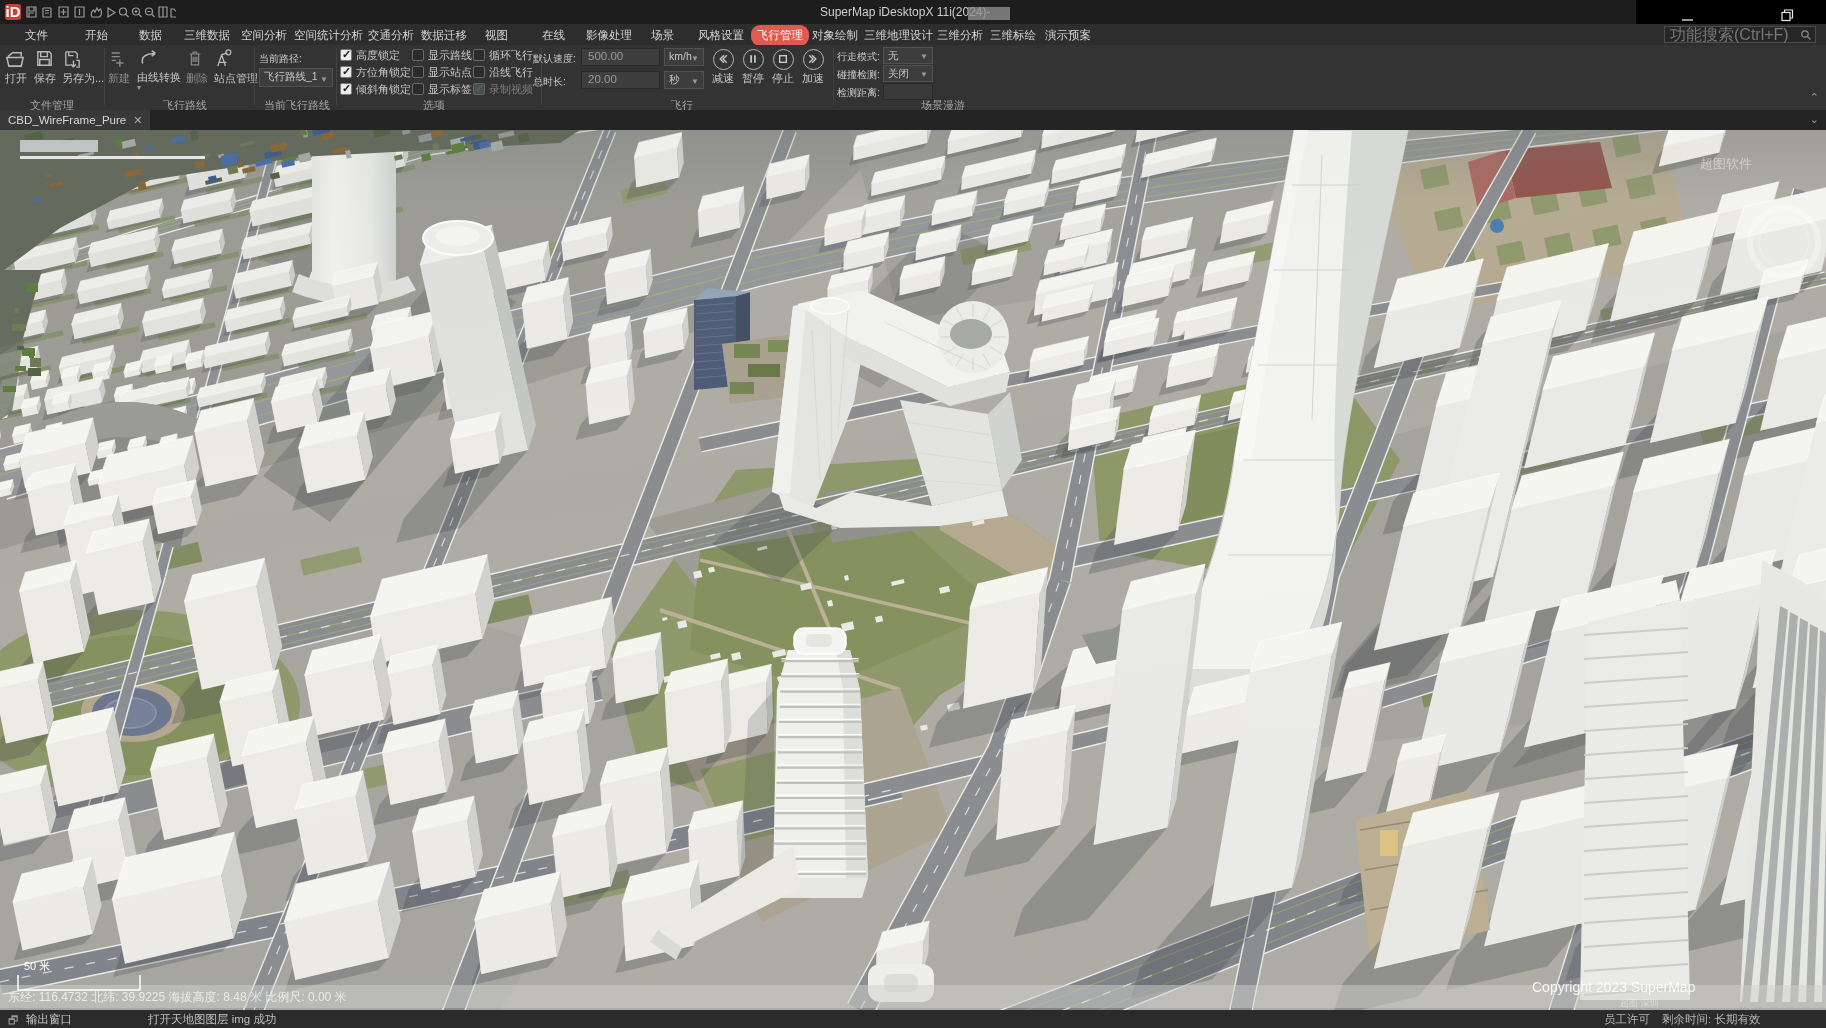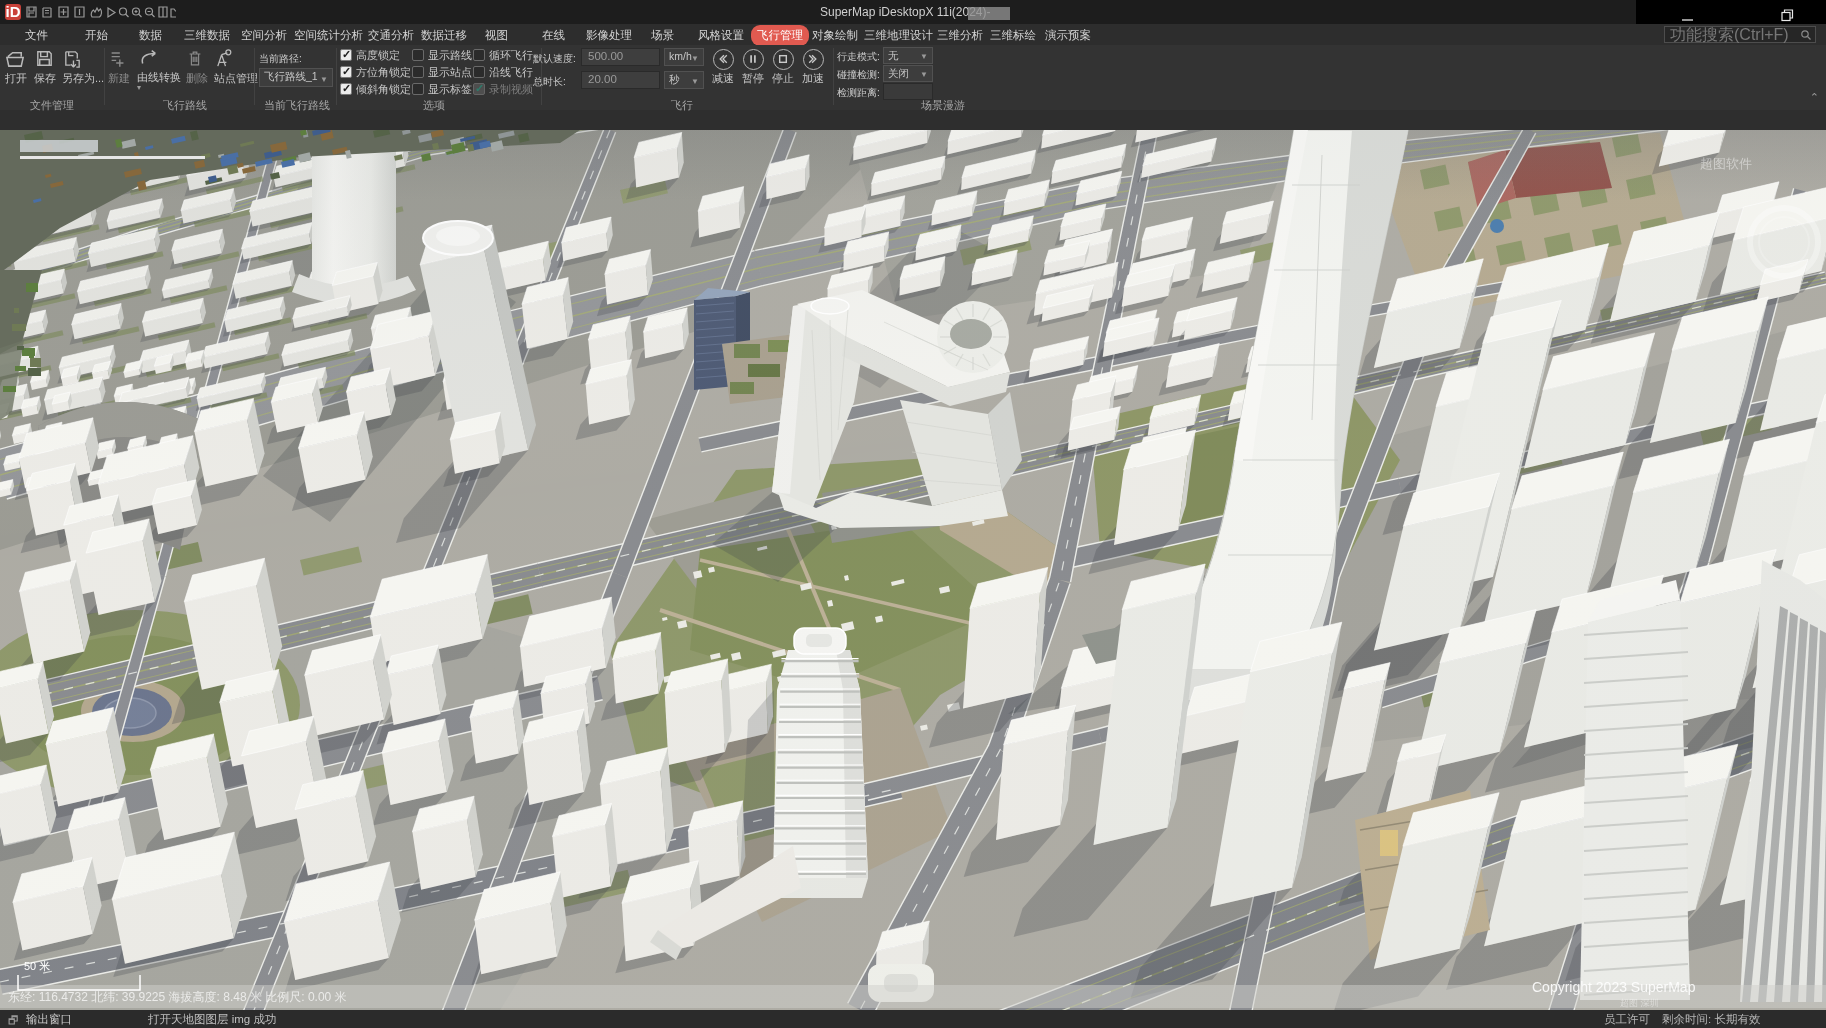--- a/index.html
+++ b/index.html
@@ -185,20 +185,24 @@
  <div class="rlabel" style="left:660px;width:44px">飞行</div>
  <div class="rsep" style="left:833px"></div>
  <div class="rtext" style="left:837px;top:5px">行走模式:</div>
  <div class="dropd" style="left:883px;top:2px;width:50px;height:17px">无<span class="car">▼</span></div>
  <div class="rtext" style="left:837px;top:23px">碰撞检测:</div>
  <div class="dropd" style="left:883px;top:20px;width:50px;height:17px">关闭<span class="car">▼</span></div>
  <div class="rtext" style="left:837px;top:41px">检测距离:</div>
  <div class="inputd" style="left:883px;top:38px;width:50px;height:17px;background:#3a3a3a"></div>
  <div class="rlabel" style="left:908px;width:70px">场景漫游</div>
  <div style="position:absolute;right:7px;top:46px;color:#9a9a9a;font-size:11px">⌃</div>
+</div>
+<div id="tabbar">
+ <div id="stab">CBD_WireFrame_Pure<i>✕</i></div>
+ <div style="position:absolute;right:7px;top:3px;color:#9a9a9a;font-size:11px">⌄</div>
 </div>
 <div id="scene"><svg id="city" width="1826" height="880" viewBox="0 0 1826 880" font-family="Liberation Sans">
         <rect width="1826" height="880" fill="#aaa8a0"></rect>
 <polygon points="0.0,0.0 900.0,0.0 700.0,200.0 0.0,420.0" fill="#97978f"></polygon>
 <polygon points="850.0,0.0 1300.0,0.0 1240.0,140.0 900.0,190.0" fill="#9e9e96"></polygon>
 <polygon points="1300.0,330.0 1826.0,190.0 1826.0,560.0 1300.0,620.0" fill="#a09f98"></polygon>
 <polygon points="0.0,560.0 400.0,470.0 700.0,560.0 500.0,880.0 0.0,880.0" fill="#a2a29b"></polygon>
 <polygon points="1365.0,10.0 1660.0,3.0 1695.0,130.0 1430.0,185.0" fill="#b2a68c"></polygon>
 <rect x="1420" y="40" width="26" height="20" fill="#8a9465" transform="rotate(-12 1420 40)"></rect>
 <rect x="1434" y="82" width="26" height="20" fill="#8a9465" transform="rotate(-12 1434 82)"></rect>

